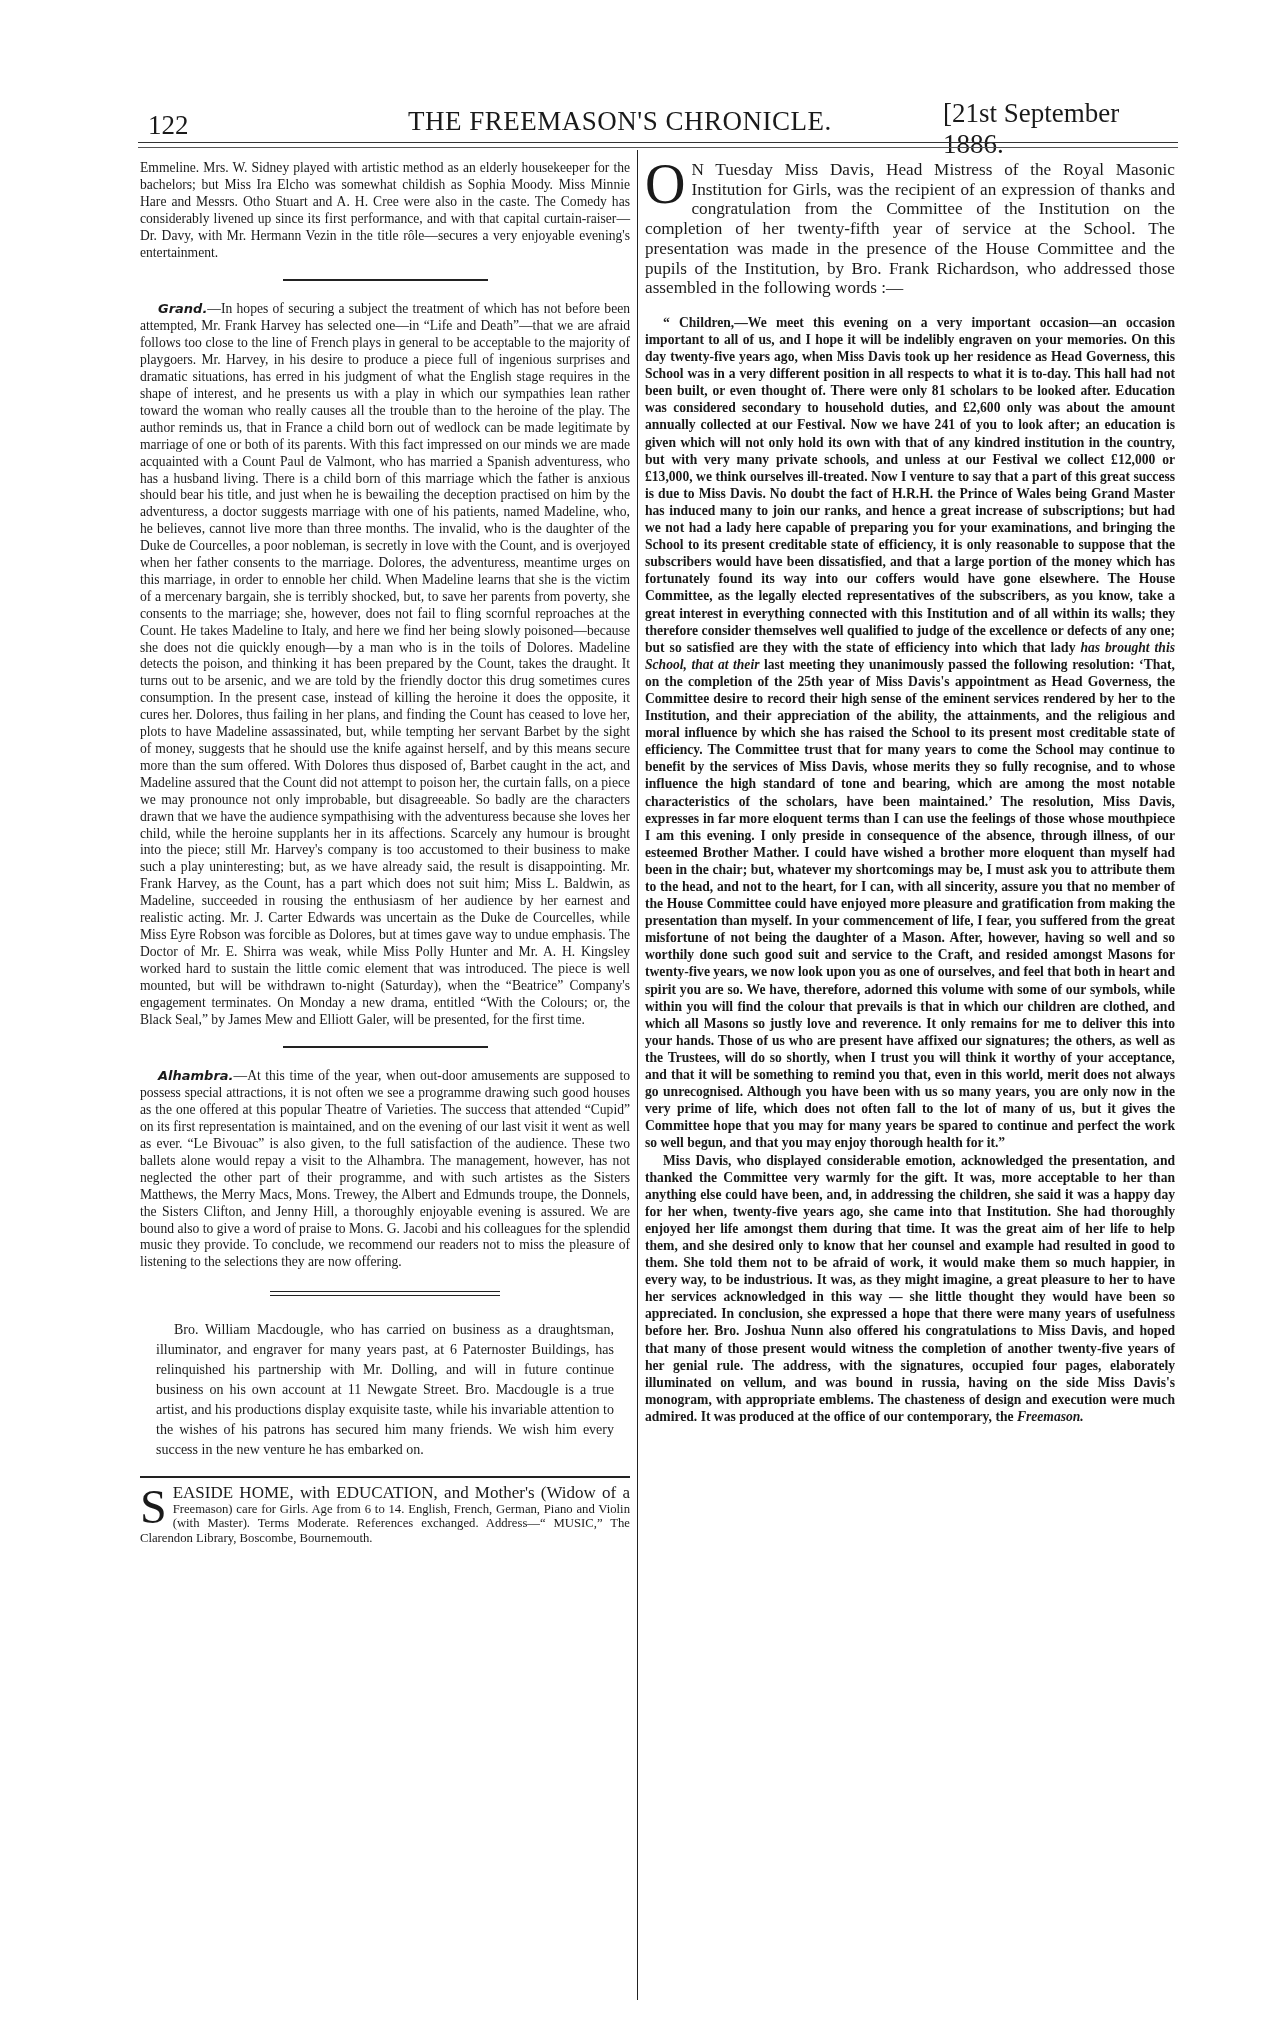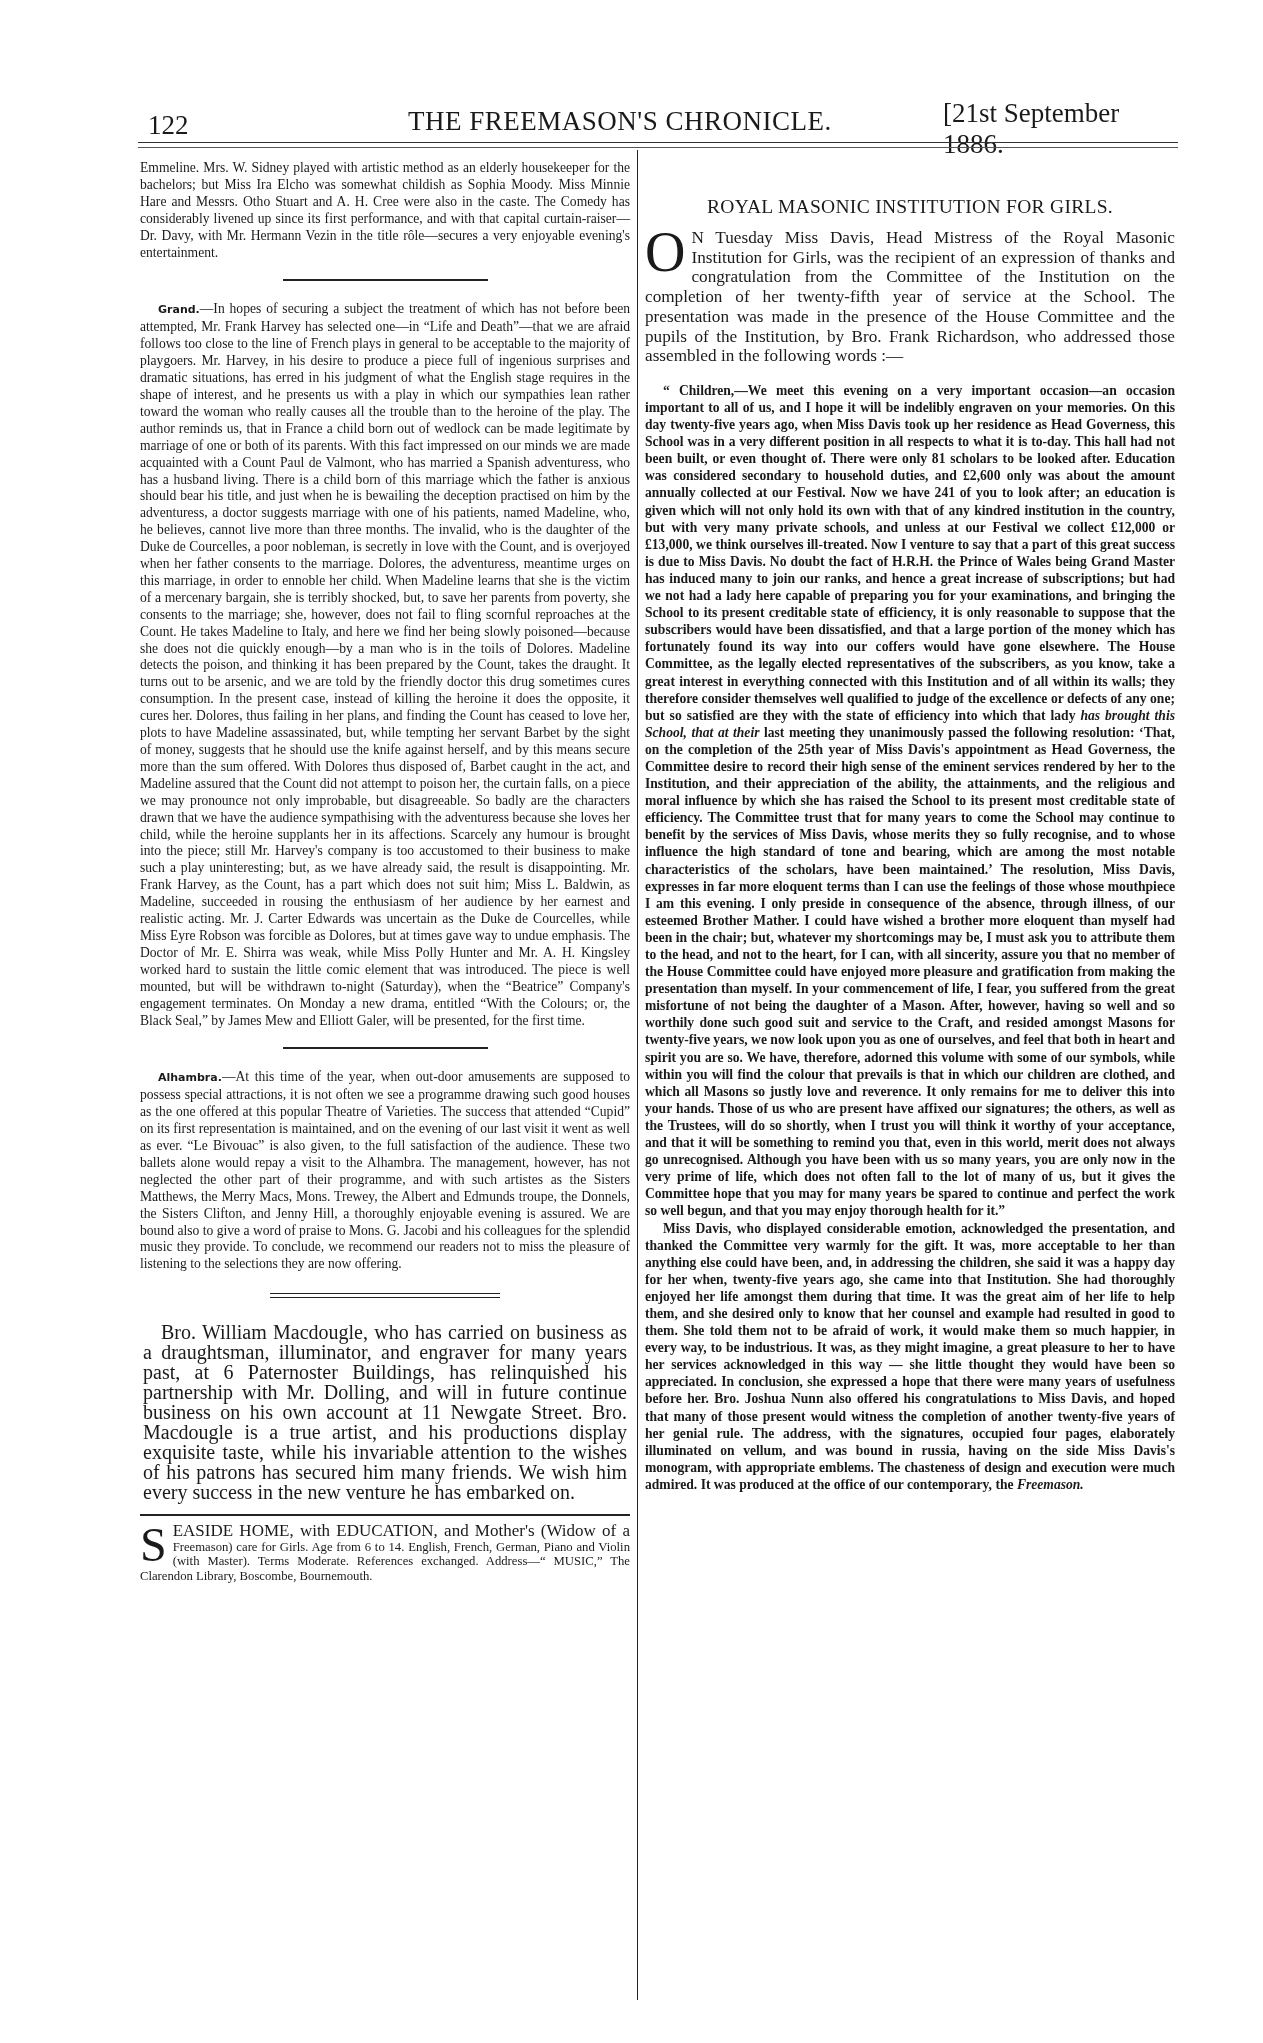--- a/index.html
+++ b/index.html
@@ -17,24 +17,24 @@
   .rule-top1 { position: absolute; left: 138px; top: 142px; width: 1040px; border-top: 1.5px solid #333; }
   .rule-top2 { position: absolute; left: 138px; top: 147px; width: 1040px; border-top: 1px solid #555; }
   .col-divider { position: absolute; left: 637px; top: 150px; height: 1850px; border-left: 1.5px solid #222; }
 
   .col { position: absolute; font-family: "Liberation Serif", serif; text-align: justify; }
   .col-left { left: 140px; top: 160px; width: 490px; }
   .col-right { left: 645px; top: 160px; width: 530px; }
 
   .small { font-size: 13.6px; line-height: 16.9px; margin: 0; }
   .indent { text-indent: 18px; }
-  .section-title { font-family: "DejaVu Sans", sans-serif; font-weight: bold; font-size: 11px; }
+  .section-title { font-family: "DejaVu Sans", sans-serif; font-weight: bold; font-size: 13px; font-style: italic; }
   .short-rule { width: 205px; border-top: 2px solid #222; margin: 18px auto 20px auto; }
   .double-rule { width: 230px; margin: 20px auto 24px auto; border-top: 1.5px solid #222; border-bottom: 1.5px solid #222; height: 3px; }
-  .big { font-size: 20px; line-height: 20px; margin: 3px; }
+  .big { font-size: 14px; line-height: 20px; margin: 16px; }
   .full-rule { border-top: 2px solid #222; margin: 12px 0 8px 0; }
 
   .ad { font-size: 12.7px; line-height: 14.5px; margin: 0; }
   .ad .dropcap { float: left; font-size: 48px; line-height: 38px; margin: 2px 6px 0 0; font-family: "Liberation Serif", serif; }
   .ad .lead { font-size: 17px; }
 
   .rmi-title { text-align: center; font-size: 19.5px; margin: 36px 0 10px 0; letter-spacing: 0.3px; }
   .rmi-intro { font-size: 17.2px; line-height: 19.7px; margin: 0; }
   .rmi-intro .dropcap { float: left; font-size: 56px; line-height: 44px; margin: 2px 6px 0 0; }
   .rmi-body { font-size: 13.6px; line-height: 17.1px; margin: 0; font-weight: bold; }
@@ -63,18 +63,17 @@
   <p class="small indent"><span class="section-title">Alhambra.</span><span>—At this time of the year, when out-door amusements are supposed to possess special attractions, it is not often we see a programme drawing such good houses as the one offered at this popular Theatre of Varieties. The success that attended “Cupid” on its first representation is maintained, and on the evening of our last visit it went as well as ever. “Le Bivouac” is also given, to the full satisfaction of the audience. These two ballets alone would repay a visit to the Alhambra. The management, however, has not neglected the other part of their programme, and with such artistes as the Sisters Matthews, the Merry Macs, Mons. Trewey, the Albert and Edmunds troupe, the Donnels, the Sisters Clifton, and Jenny Hill, a thoroughly enjoyable evening is assured. We are bound also to give a word of praise to Mons. G. Jacobi and his colleagues for the splendid music they provide. To conclude, we recommend our readers not to miss the pleasure of listening to the selections they are now offering.</span></p>
   <div class="double-rule"></div>
 
   <p class="big indent">Bro. William Macdougle, who has carried on business as a draughtsman, illuminator, and engraver for many years past, at 6 Paternoster Buildings, has relinquished his partnership with Mr. Dolling, and will in future continue business on his own account at 11 Newgate Street. Bro. Macdougle is a true artist, and his productions display exquisite taste, while his invariable attention to the wishes of his patrons has secured him many friends. We wish him every success in the new venture he has embarked on.</p>
   <div class="full-rule"></div>
 
   <p class="ad"><span class="dropcap">S</span><span class="lead">EASIDE HOME, with EDUCATION, and Mother's (Widow of a</span> <span>Freemason) care for Girls. Age from 6 to 14. English, French, German, Piano and Violin (with Master). Terms Moderate. References exchanged. Address—“ MUSIC,” The Clarendon Library, Boscombe, Bournemouth.</span></p>
 </div>
 
 <div class="col col-right">
-  <div class="rmi-title">ROYAL MASONIC INSTITUTION FOR GIRLS.</div>
   <p class="rmi-intro"><span class="dropcap">O</span><span>N Tuesday Miss Davis, Head Mistress of the Royal Masonic Institution for Girls, was the recipient of an expression of thanks and congratulation from the Committee of the Institution on the completion of her twenty-fifth year of service at the School. The presentation was made in the presence of the House Committee and the pupils of the Institution, by Bro. Frank Richardson, who addressed those assembled in the following words :—</span></p>
   <div class="rmi-gap"></div>
   <p class="rmi-body indent"><span>“ Children,—We meet this evening on a very important occasion—an occasion important to all of us, and I hope it will be indelibly engraven on your memories. On this day twenty-five years ago, when Miss Davis took up her residence as Head Governess, this School was in a very different position in all respects to what it is to-day. This hall had not been built, or even thought of. There were only 81 scholars to be looked after. Education was considered secondary to household duties, and £2,600 only was about the amount annually collected at our Festival. Now we have 241 of you to look after; an education is given which will not only hold its own with that of any kindred institution in the country, but with very many private schools, and unless at our Festival we collect £12,000 or £13,000, we think ourselves ill-treated. Now I venture to say that a part of this great success is due to Miss Davis. No doubt the fact of H.R.H. the Prince of Wales being Grand Master has induced many to join our ranks, and hence a great increase of subscriptions; but had we not had a lady here capable of preparing you for your examinations, and bringing the School to its present creditable state of efficiency, it is only reasonable to suppose that the subscribers would have been dissatisfied, and that a large portion of the money which has fortunately found its way into our coffers would have gone elsewhere. The House Committee, as the legally elected representatives of the subscribers, as you know, take a great interest in everything connected with this Institution and of all within its walls; they therefore consider themselves well qualified to judge of the excellence or defects of any one; but so satisfied are they with the state of efficiency into which that lady </span><i>has brought this School, that at their</i><span> last meeting they unanimously passed the following resolution: ‘That, on the completion of the 25th year of Miss Davis's appointment as Head Governess, the Committee desire to record their high sense of the eminent services rendered by her to the Institution, and their appreciation of the ability, the attainments, and the religious and moral influence by which she has raised the School to its present most creditable state of efficiency. The Committee trust that for many years to come the School may continue to benefit by the services of Miss Davis, whose merits they so fully recognise, and to whose influence the high standard of tone and bearing, which are among the most notable characteristics of the scholars, have been maintained.’ The resolution, Miss Davis, expresses in far more eloquent terms than I can use the feelings of those whose mouthpiece I am this evening. I only preside in consequence of the absence, through illness, of our esteemed Brother Mather. I could have wished a brother more eloquent than myself had been in the chair; but, whatever my shortcomings may be, I must ask you to attribute them to the head, and not to the heart, for I can, with all sincerity, assure you that no member of the House Committee could have enjoyed more pleasure and gratification from making the presentation than myself. In your commencement of life, I fear, you suffered from the great misfortune of not being the daughter of a Mason. After, however, having so well and so worthily done such good suit and service to the Craft, and resided amongst Masons for twenty-five years, we now look upon you as one of ourselves, and feel that both in heart and spirit you are so. We have, therefore, adorned this volume with some of our symbols, while within you will find the colour that prevails is that in which our children are clothed, and which all Masons so justly love and reverence. It only remains for me to deliver this into your hands. Those of us who are present have affixed our signatures; the others, as well as the Trustees, will do so shortly, when I trust you will think it worthy of your acceptance, and that it will be something to remind you that, even in this world, merit does not always go unrecognised. Although you have been with us so many years, you are only now in the very prime of life, which does not often fall to the lot of many of us, but it gives the Committee hope that you may for many years be spared to continue and perfect the work so well begun, and that you may enjoy thorough health for it.”</span></p>
   <p class="rmi-body indent"><span>Miss Davis, who displayed considerable emotion, acknowledged the presentation, and thanked the Committee very warmly for the gift. It was, more acceptable to her than anything else could have been, and, in addressing the children, she said it was a happy day for her when, twenty-five years ago, she came into that Institution. She had thoroughly enjoyed her life amongst them during that time. It was the great aim of her life to help them, and she desired only to know that her counsel and example had resulted in good to them. She told them not to be afraid of work, it would make them so much happier, in every way, to be industrious. It was, as they might imagine, a great pleasure to her to have her services acknowledged in this way — she little thought they would have been so appreciated. In conclusion, she expressed a hope that there were many years of usefulness before her. Bro. Joshua Nunn also offered his congratulations to Miss Davis, and hoped that many of those present would witness the completion of another twenty-five years of her genial rule. The address, with the signatures, occupied four pages, elaborately illuminated on vellum, and was bound in russia, having on the side Miss Davis's monogram, with appropriate emblems. The chasteness of design and execution were much admired. It was produced at the office of our contemporary, the </span><i>Freemason.</i></p>
 </div>
 
 </body></html>

